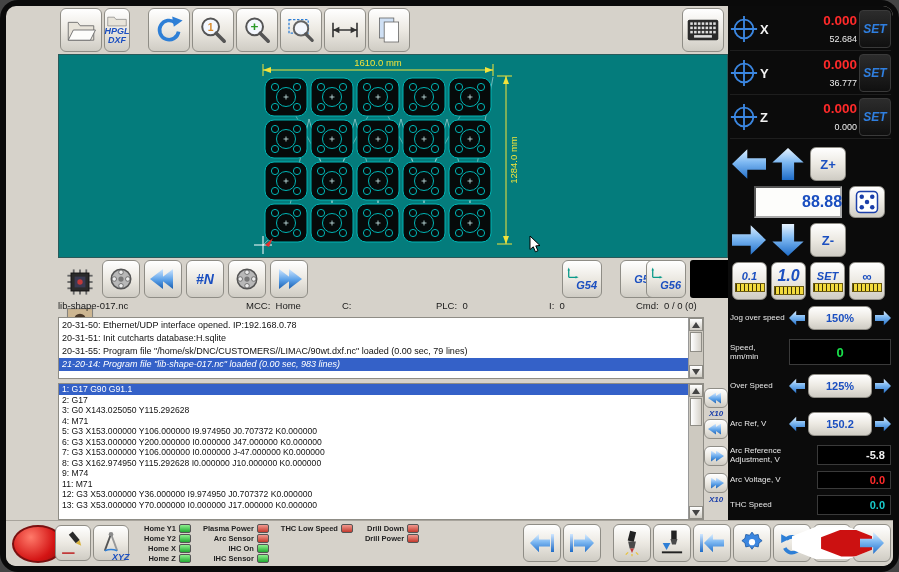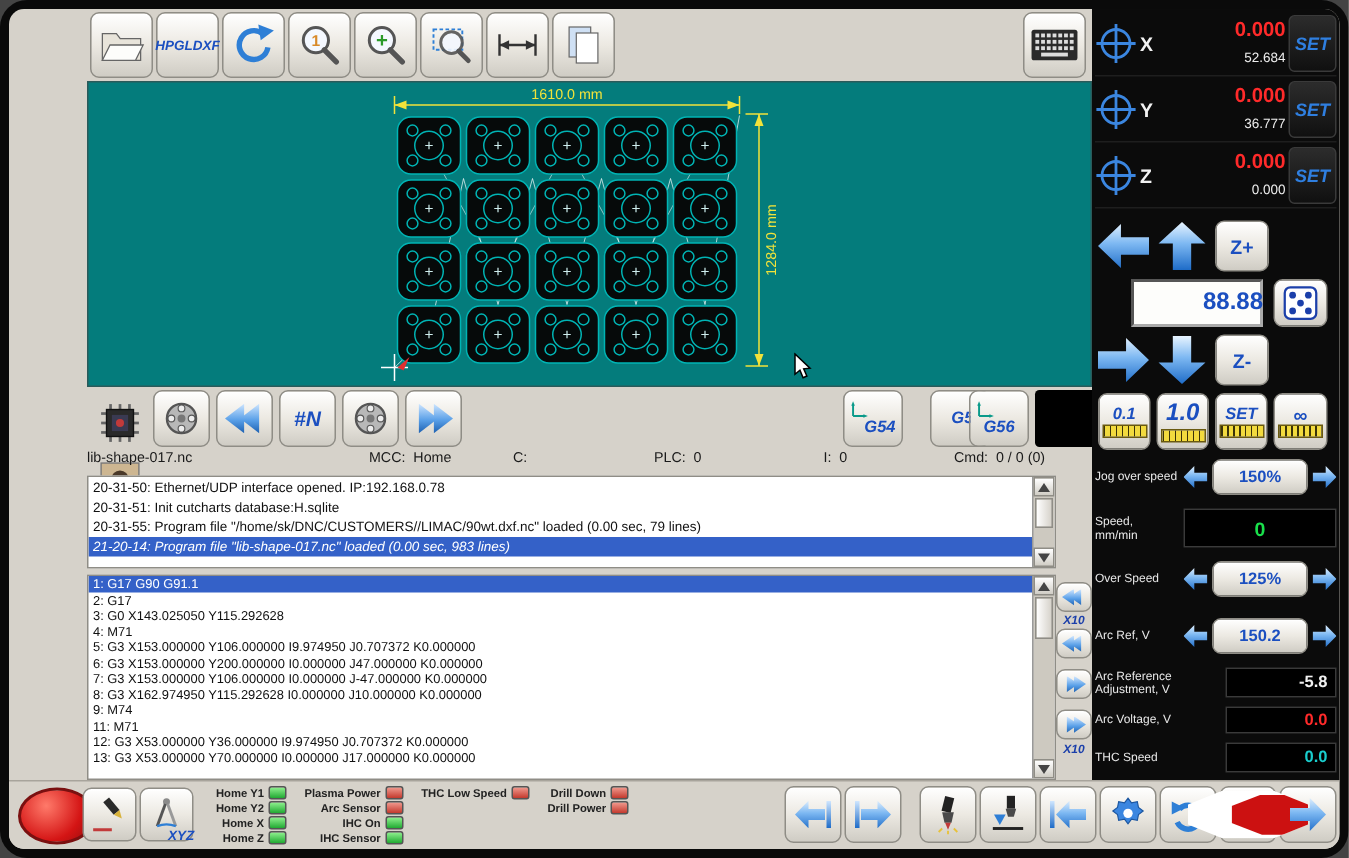--- a/index.html
+++ b/index.html
@@ -149,21 +149,21 @@
       <path d="M9 37 q11 -15 22 0 z" fill="#4a3828"></path>
     </svg>
   </div>
 
   <div class="abs btn3d" style="left:54px;top:2px;width:42px;height:44px;">
     <svg width="34" height="30" viewBox="0 0 40 34">
       <path d="M5 29 V8 h11 l3 4 h16 v17 z" fill="#e8e4da" stroke="#666"></path>
       <path d="M5 29 l6 -12 h26 l-6 12 z" fill="#fdfdfb" stroke="#666"></path>
     </svg>
   </div>
-  <div class="abs btn3d" style="left:98px;top:2px;width:42px;height:44px;">
+  <div class="abs btn3d" style="left:98px;top:2px;width:26px;height:44px;flex-direction:column;">
     <svg width="22" height="12" viewBox="0 0 40 22">
       <path d="M3 20 V4 h12 l3 4 h19 v12 z" fill="#e8e4da" stroke="#666"></path>
     </svg>
     <div class="bluetext it" style="font-size:9px;line-height:9px;">HPGL</div>
     <div class="bluetext it" style="font-size:9px;line-height:9px;">DXF</div>
   </div>
   <div class="abs btn3d" style="left:142px;top:2px;width:42px;height:44px;">
     <svg width="32" height="32" viewBox="0 0 40 40">
       <path d="M32 22 a12 12 0 1 1 -4 -11" fill="none" stroke="#2e7fd6" stroke-width="4.5"></path>
       <polygon points="24,3 37,8 26,16" fill="#2e7fd6"></polygon>
@@ -534,21 +534,21 @@
     <span class="bluetext it" style="font-size:11px;">G54</span>
   </div>
   <div class="abs btn3d" style="left:614px;top:254px;width:40px;height:38px;flex-direction:column;align-items:flex-end;padding:14px 4px;">
     <svg width="12" height="12" viewBox="0 0 14 14" style="align-self:flex-start">
       <path d="M2 12 V3 M2 12 H11" stroke="#0a9a8a" stroke-width="1.5" fill="none"></path>
       <polygon points="2,0.5 0.6,4 3.4,4" fill="#0a9a8a"></polygon>
           <polygon points="13.5,12 10,10.6 10,13.4" fill="#0a9a8a"></polygon>
     </svg>
     <span class="bluetext it" style="font-size:11px;">G55</span>
   </div>
-  <div class="abs btn3d" style="left:640px;top:254px;width:40px;height:38px;flex-direction:column;align-items:center;padding:2px 4px;">
+  <div class="abs btn3d" style="left:640px;top:254px;width:40px;height:38px;flex-direction:column;align-items:flex-end;padding:2px 4px;">
     <svg width="12" height="12" viewBox="0 0 14 14" style="align-self:flex-start">
       <path d="M2 12 V3 M2 12 H11" stroke="#0a9a8a" stroke-width="1.5" fill="none"></path>
       <polygon points="2,0.5 0.6,4 3.4,4" fill="#0a9a8a"></polygon>
           <polygon points="13.5,12 10,10.6 10,13.4" fill="#0a9a8a"></polygon>
     </svg>
     <span class="bluetext it" style="font-size:11px;">G56</span>
   </div>
   <div class="abs flat" style="left:684px;top:254px;width:40px;height:38px;background:#000;border-radius:3px;color:#fff;font-weight:bold;font-size:12px;">
     <span>G54</span>
   </div>

